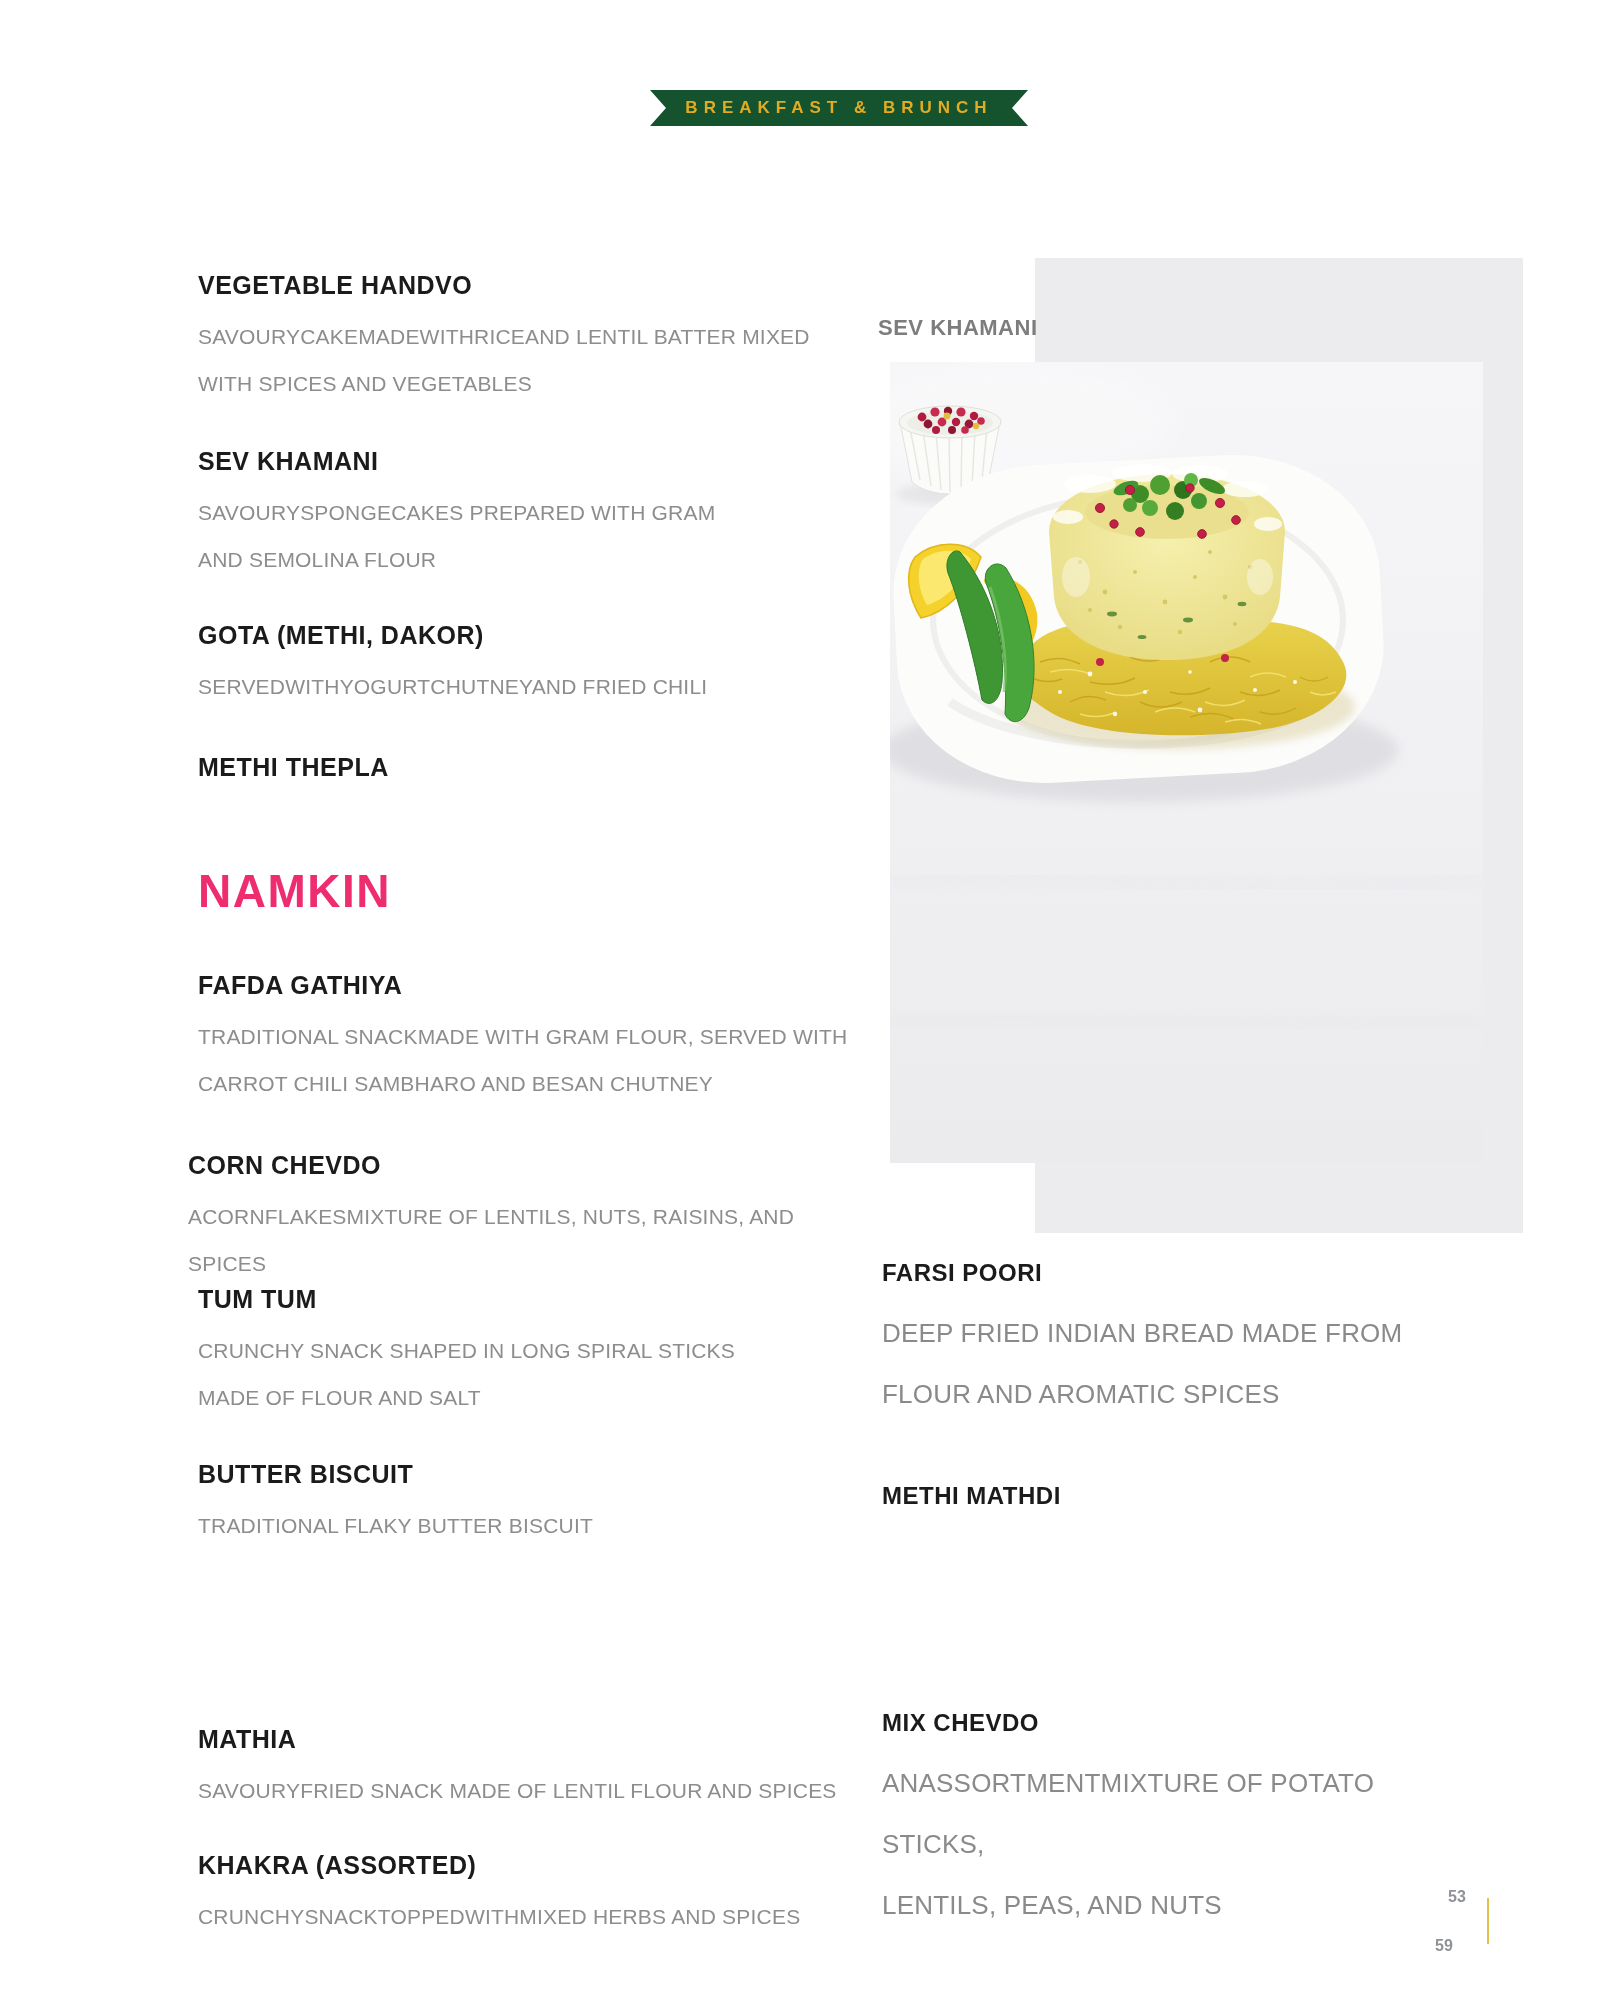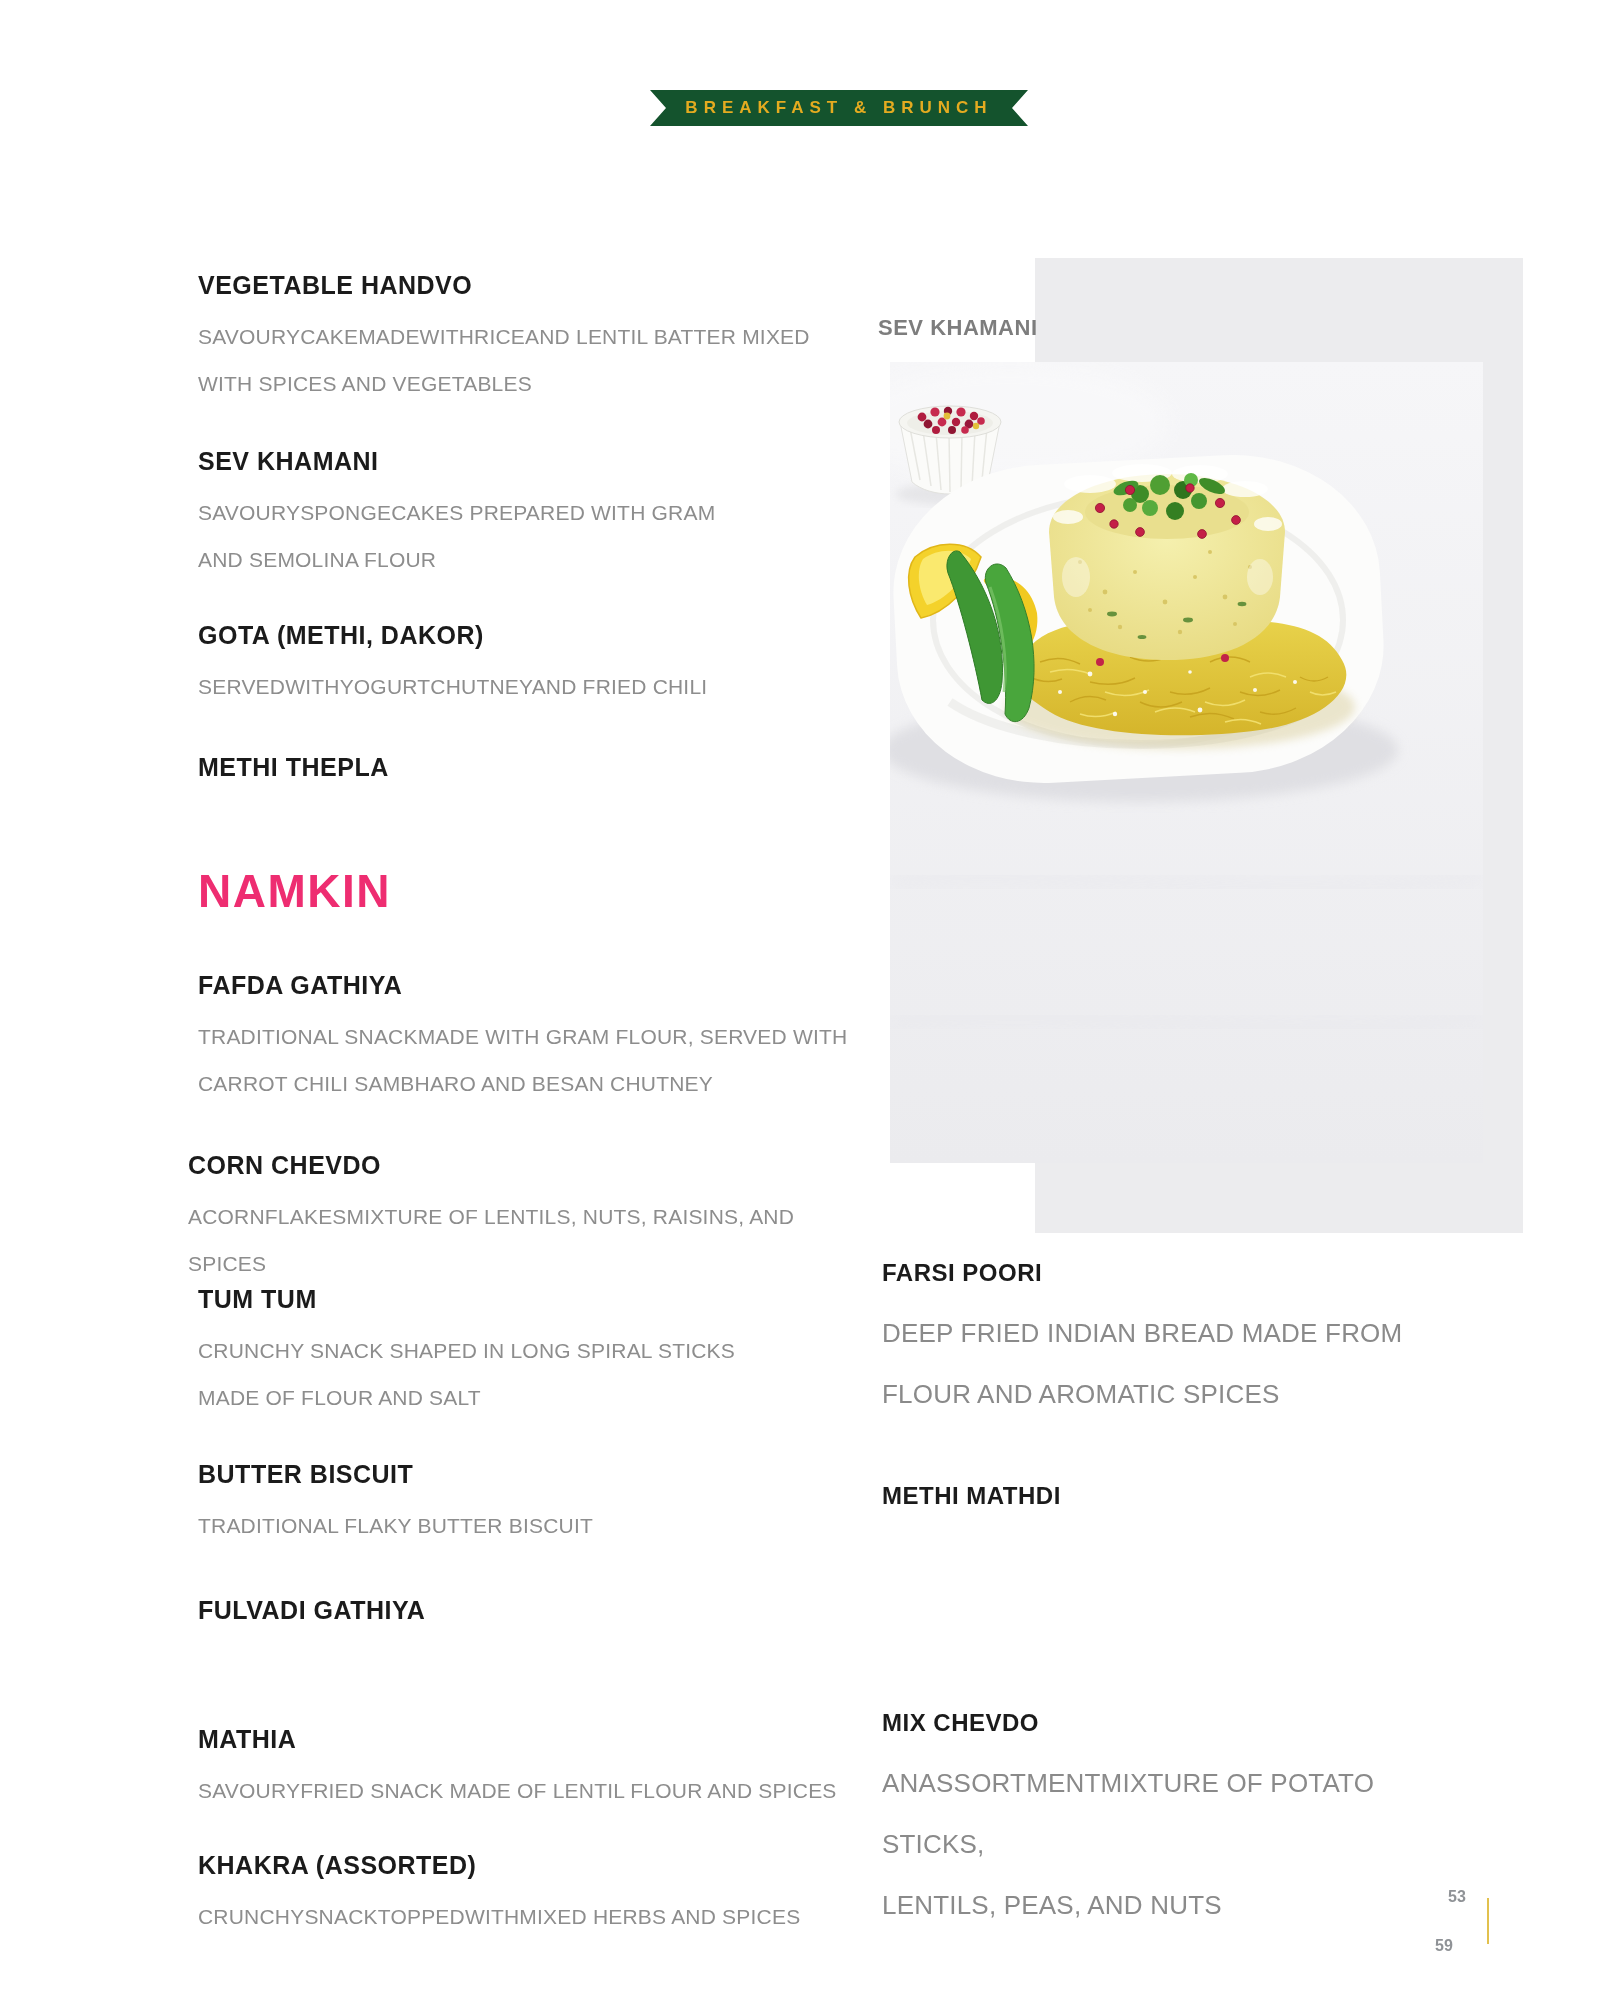--- a/index.html
+++ b/index.html
@@ -282,21 +282,20 @@
 <div class="abs item" style="left:198px;top:1284px;">
   <div class="t">TUM TUM</div>
   <div class="d">CRUNCHY SNACK SHAPED IN LONG SPIRAL STICKS
 MADE OF FLOUR AND SALT</div>
 </div>
 <div class="abs item" style="left:198px;top:1459px;">
   <div class="t">BUTTER BISCUIT</div>
   <div class="d">TRADITIONAL FLAKY BUTTER BISCUIT</div>
 </div>
 <div class="abs item" style="left:198px;top:1595px;">
-  <div class="t">FULVADI GATHIYA</div>
 </div>
 <div class="abs item" style="left:198px;top:1724px;">
   <div class="t">MATHIA</div>
   <div class="d">SAVOURYFRIED SNACK MADE OF LENTIL FLOUR AND SPICES</div>
 </div>
 <div class="abs item" style="left:198px;top:1850px;">
   <div class="t">KHAKRA (ASSORTED)</div>
   <div class="d">CRUNCHYSNACKTOPPEDWITHMIXED HERBS AND SPICES</div>
 </div>
 

